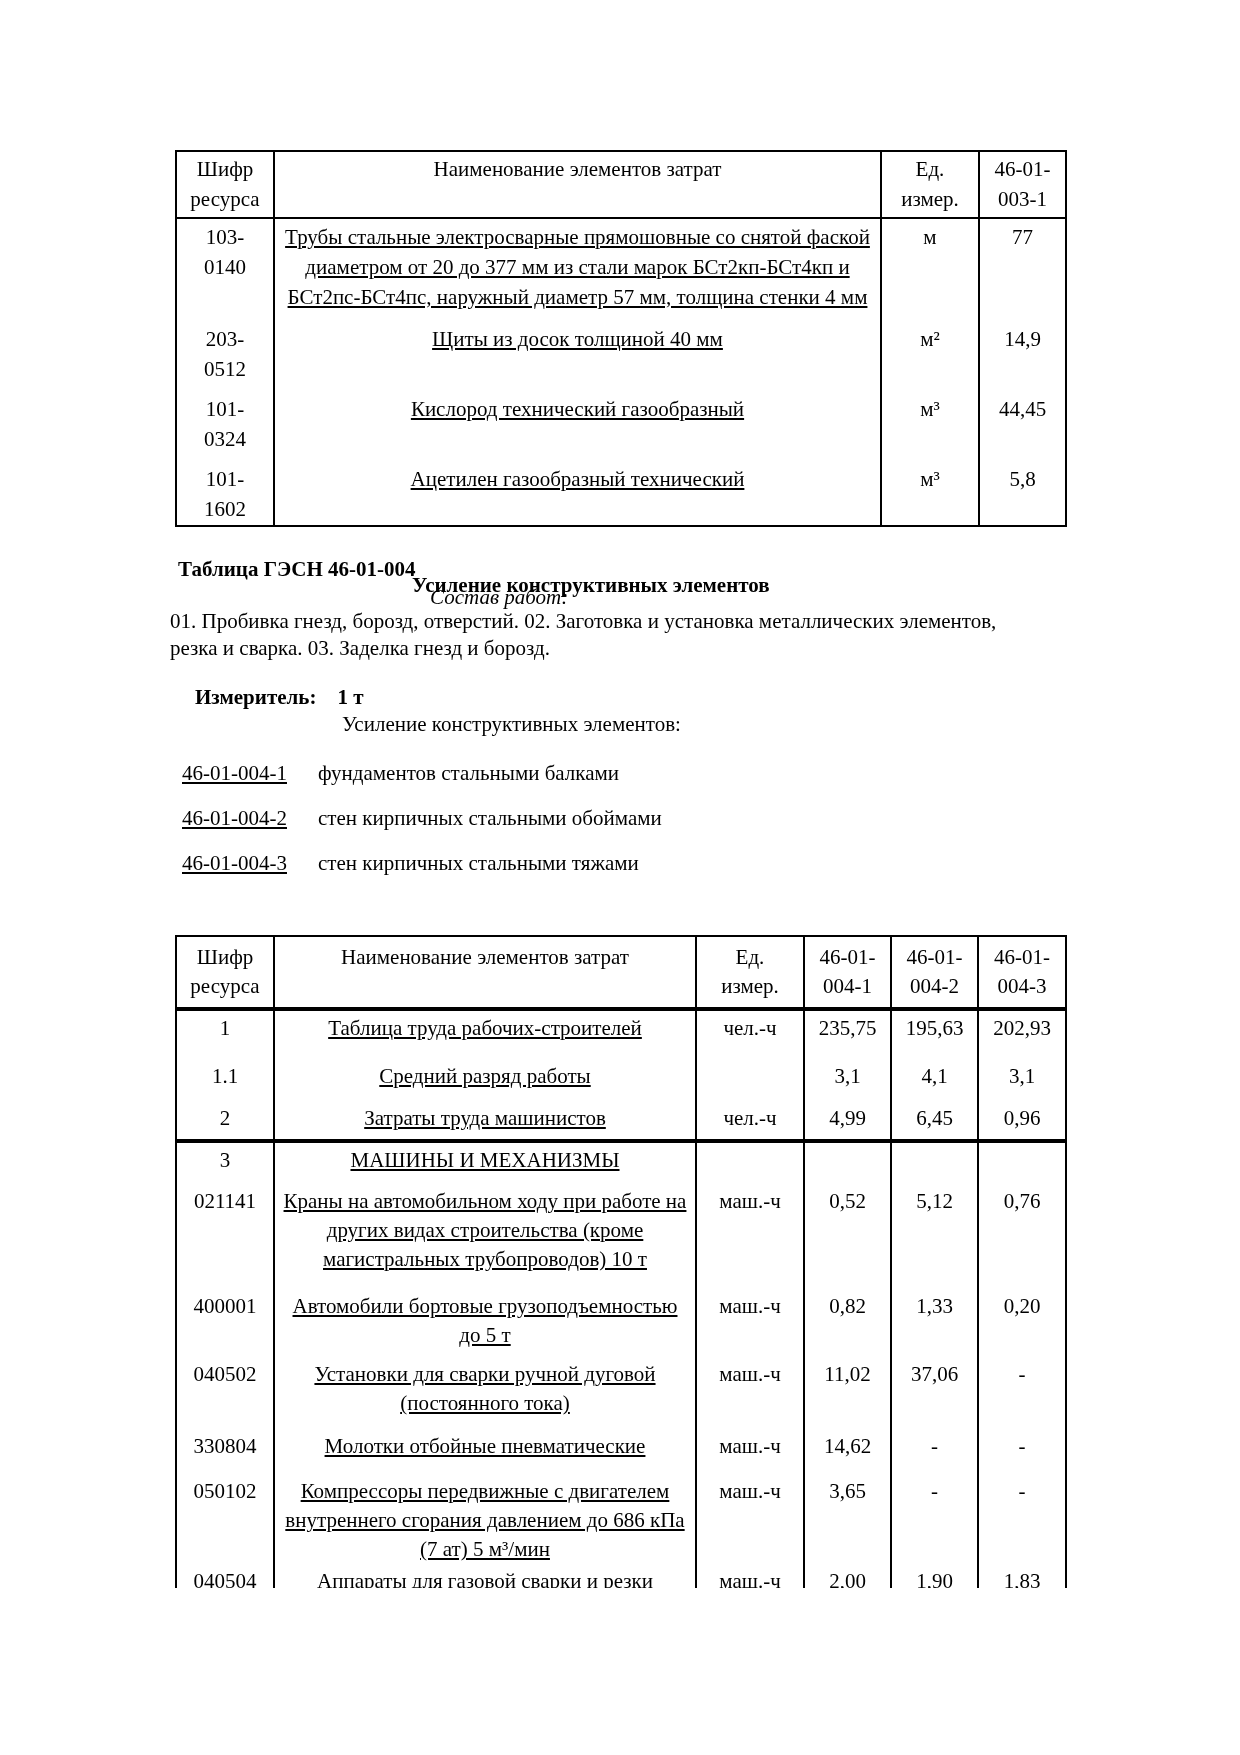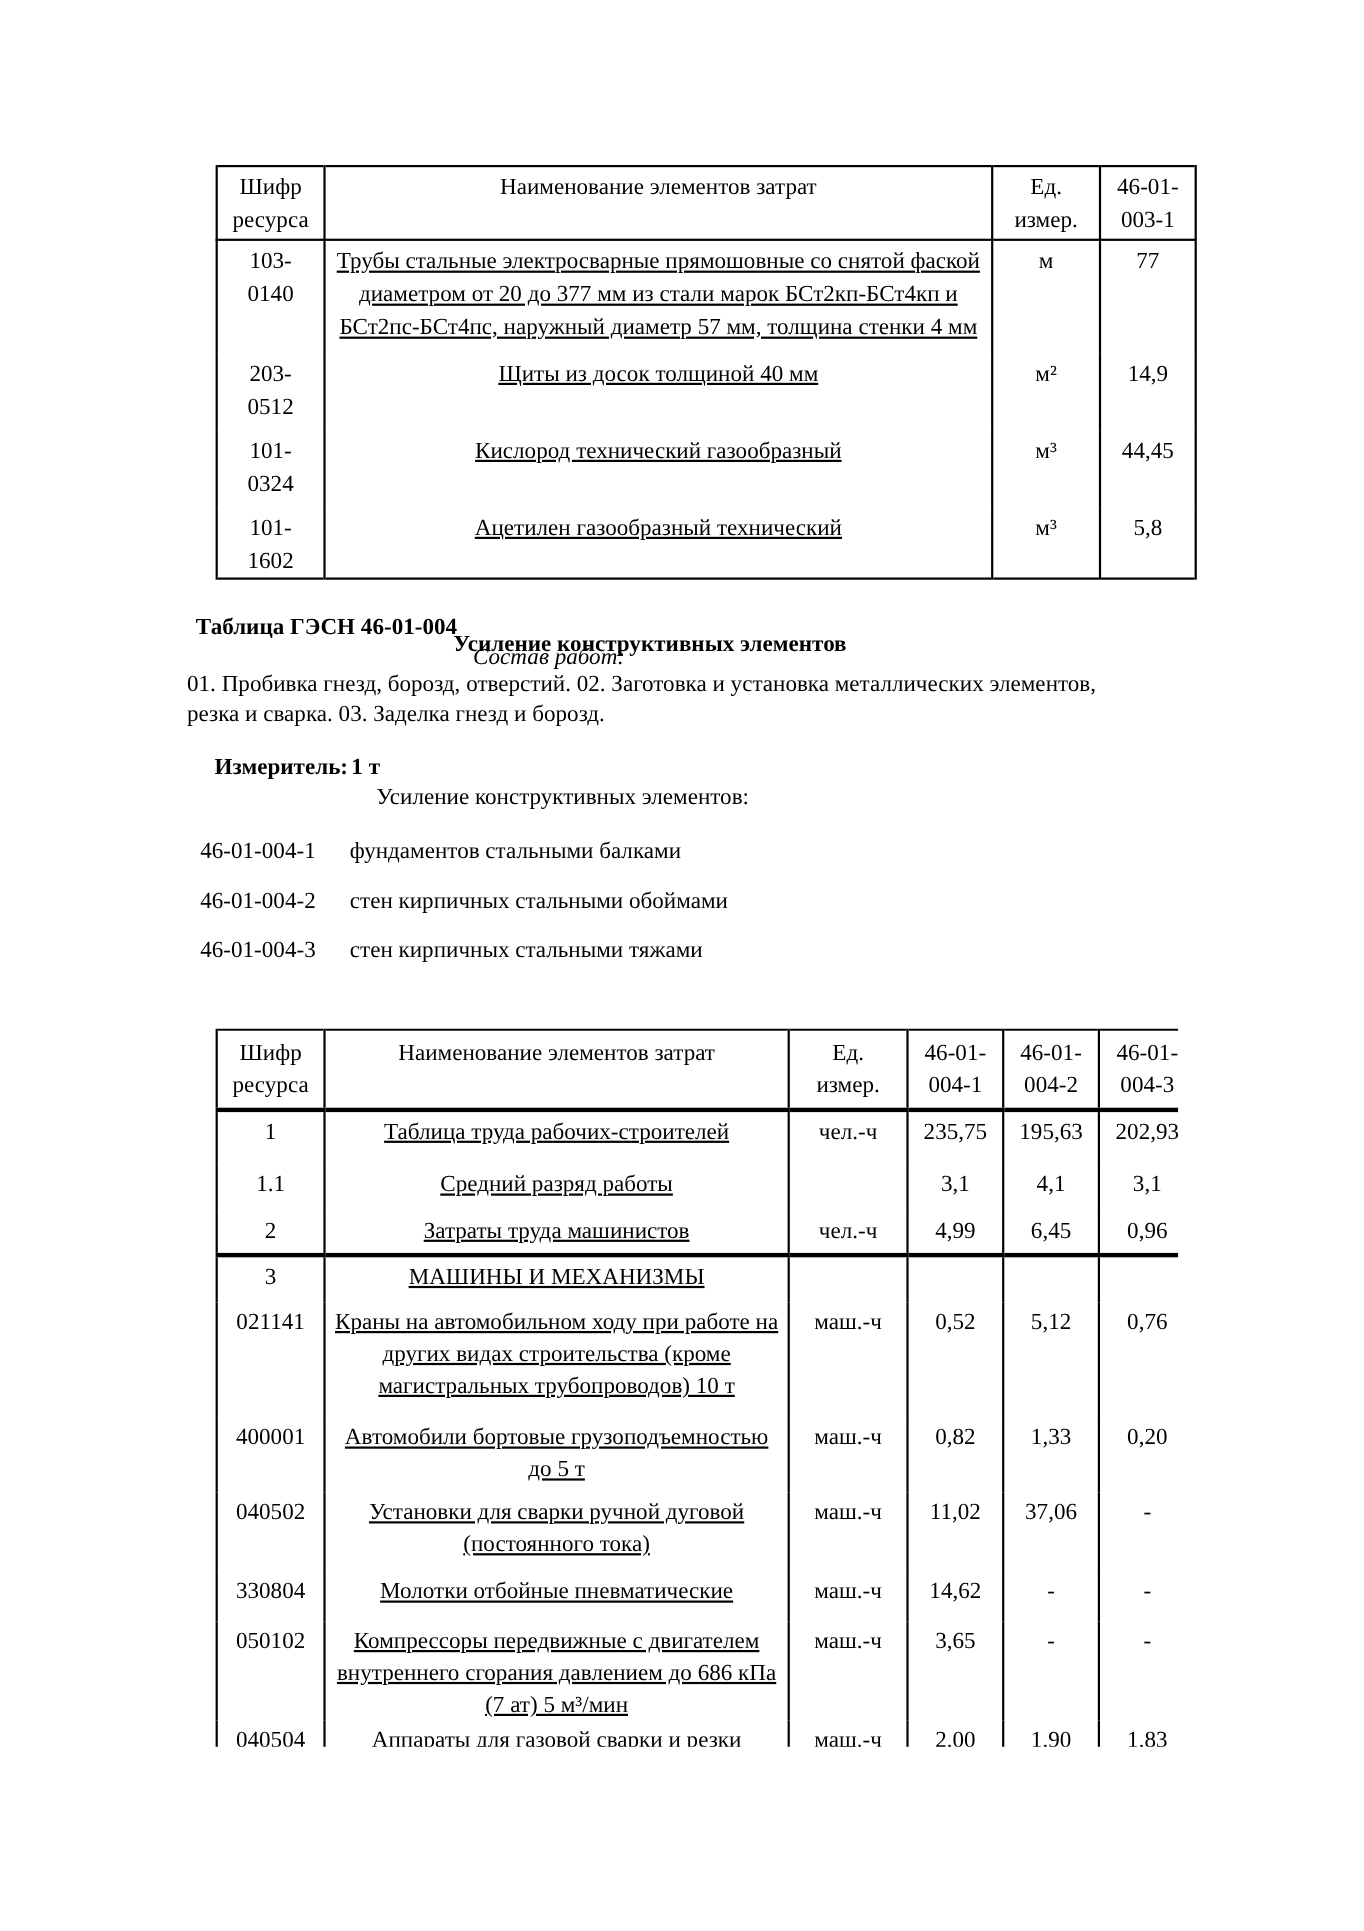--- a/index.html
+++ b/index.html
@@ -8,21 +8,21 @@
     width:1240px;height:1755px;
     margin:0 auto;
     background:#ffffff;
     color:#000000;
     font-family:"Liberation Serif","DejaVu Serif",serif;
     font-size:21px;
     overflow:hidden;
   }
   
   table.gesn{border-collapse:collapse;table-layout:fixed;width:890px;background:#fff;}
-  table.gesn{border:2px solid #000;margin-left:21px;}
+  table.gesn{border:2px solid #000;}
   table.gesn th,table.gesn td{
     border-left:2px solid #000;border-right:2px solid #000;
     border-top:none;border-bottom:none;
     font-weight:normal;vertical-align:top;
     padding:3px 6px 0 6px;
     font-size:21px;line-height:30px;
     overflow:hidden;
   }
   table.gesn thead th{border-bottom:2px solid #000;padding-top:2px;text-align:center;}
   table.t2 th,table.t2 td{line-height:29px;}
@@ -34,25 +34,25 @@
   td.unit,td.val{text-align:center;}
   .b{font-weight:bold;}
   .t1-wrap{position:absolute;left:175px;top:150px;}
   .t2-clip{position:absolute;left:175px;top:935px;width:896px;height:653px;overflow:hidden;}
   
   .caption{position:absolute;left:178px;top:556px;width:900px;line-height:26px;font-weight:bold;}
   .caption .ttl{position:absolute;left:234px;top:16px;}
   .sostav{position:absolute;left:430px;top:584px;font-style:italic;line-height:26px;}
   .works{position:absolute;left:170px;top:608px;line-height:27px;}
   .izm{position:absolute;left:195px;top:684px;font-weight:bold;line-height:26px;}
-  .izm .val{margin-left:3px;}
+  .izm .val{margin-left:21px;}
   .var-intro{position:absolute;left:310px;top:711px;line-height:26px;margin-left:32px;}
   .variants{position:absolute;left:182px;top:760px;}
   .variant-row{height:45px;line-height:26px;}
-  .variant-row .vcode{display:inline-block;width:136px;}
+  .variant-row .vcode{display:inline-block;width:136px;text-decoration:underline;}
 </style>
 </head>
 <body>
 
 <div class="page">
 
   <div class="t1-wrap">
     <table class="gesn t1" id="table1">
         <colgroup>
           <col style="width: 98px;">

